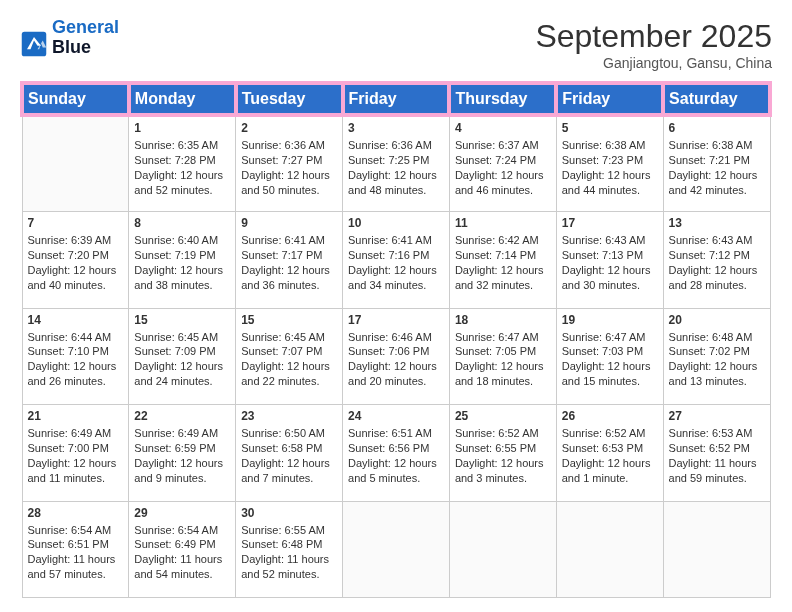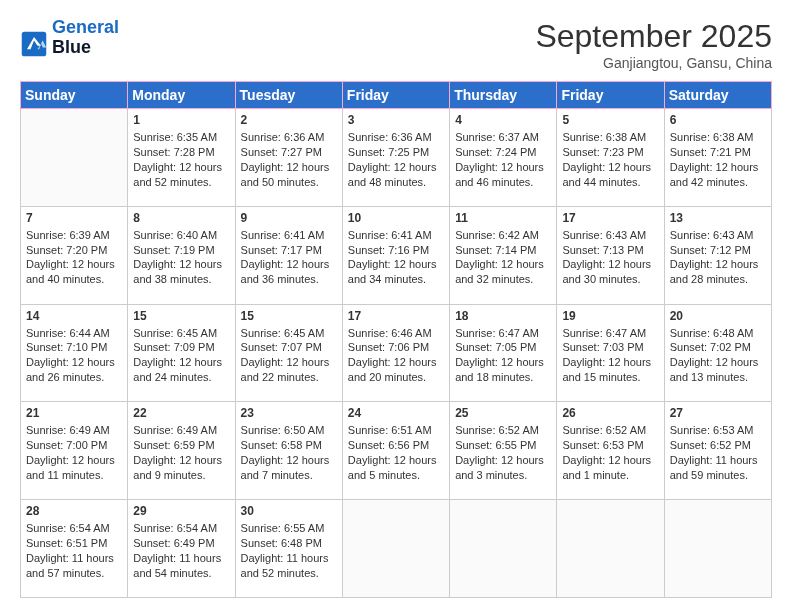--- a/index.html
+++ b/index.html
@@ -56,25 +56,25 @@
     .calendar {
       flex: 1;
       border: 1px solid #ccc;
       border-collapse: collapse;
       width: 100%;
       table-layout: fixed;
     }
     .calendar th {
       background: #2c6fca;
       color: #fff;
-      font-size: 14px;
+      font-size: 16px;
       font-weight: bold;
       padding: 5px 4px;
       text-align: left;
-      border: 1px solid #f9a8d4;
+      border: 4px solid #f9a8d4;
     }
     .calendar td {
       border: 1px solid #ccc;
       vertical-align: top;
       padding: 4px 5px;
       font-size: 10px;
       color: #333;
       height: 88px;
     }
     .day-num {

